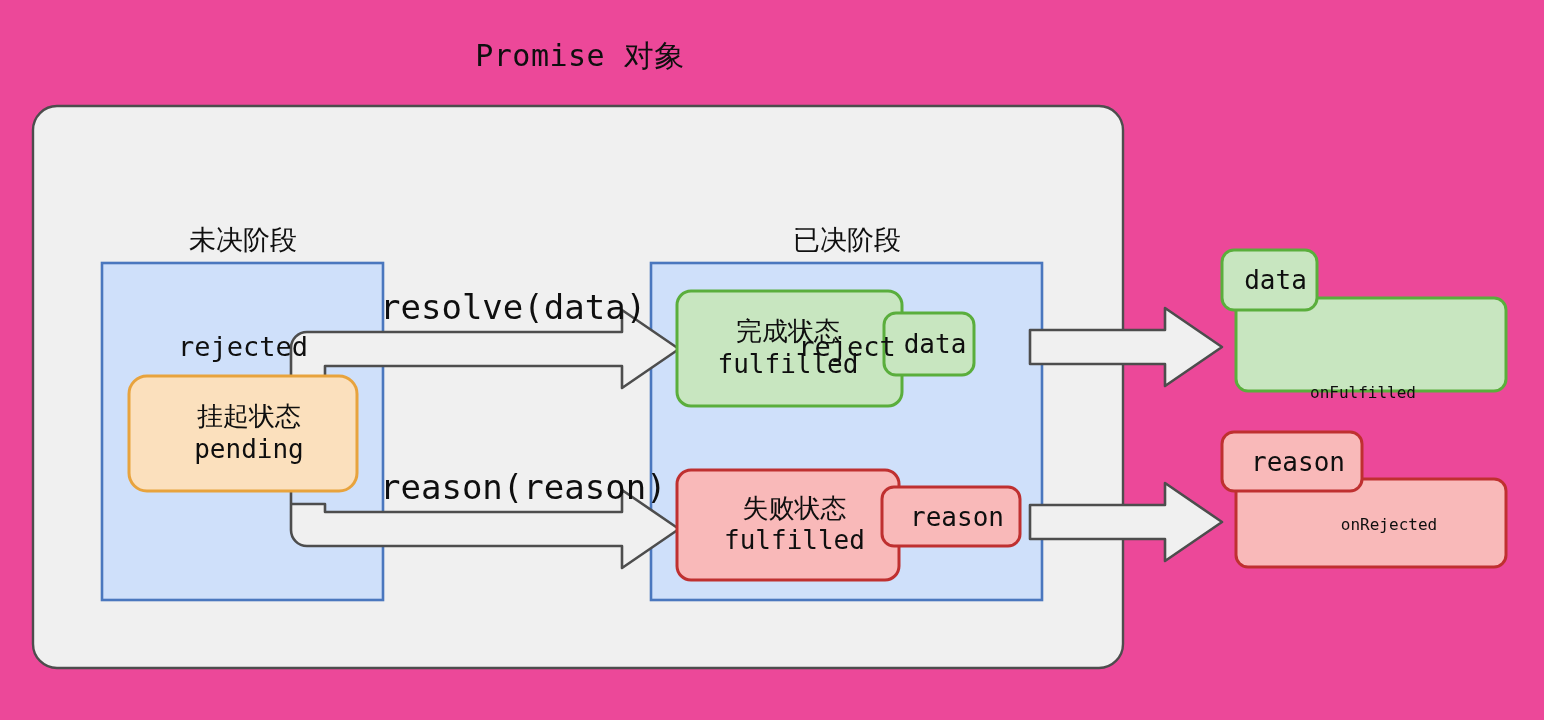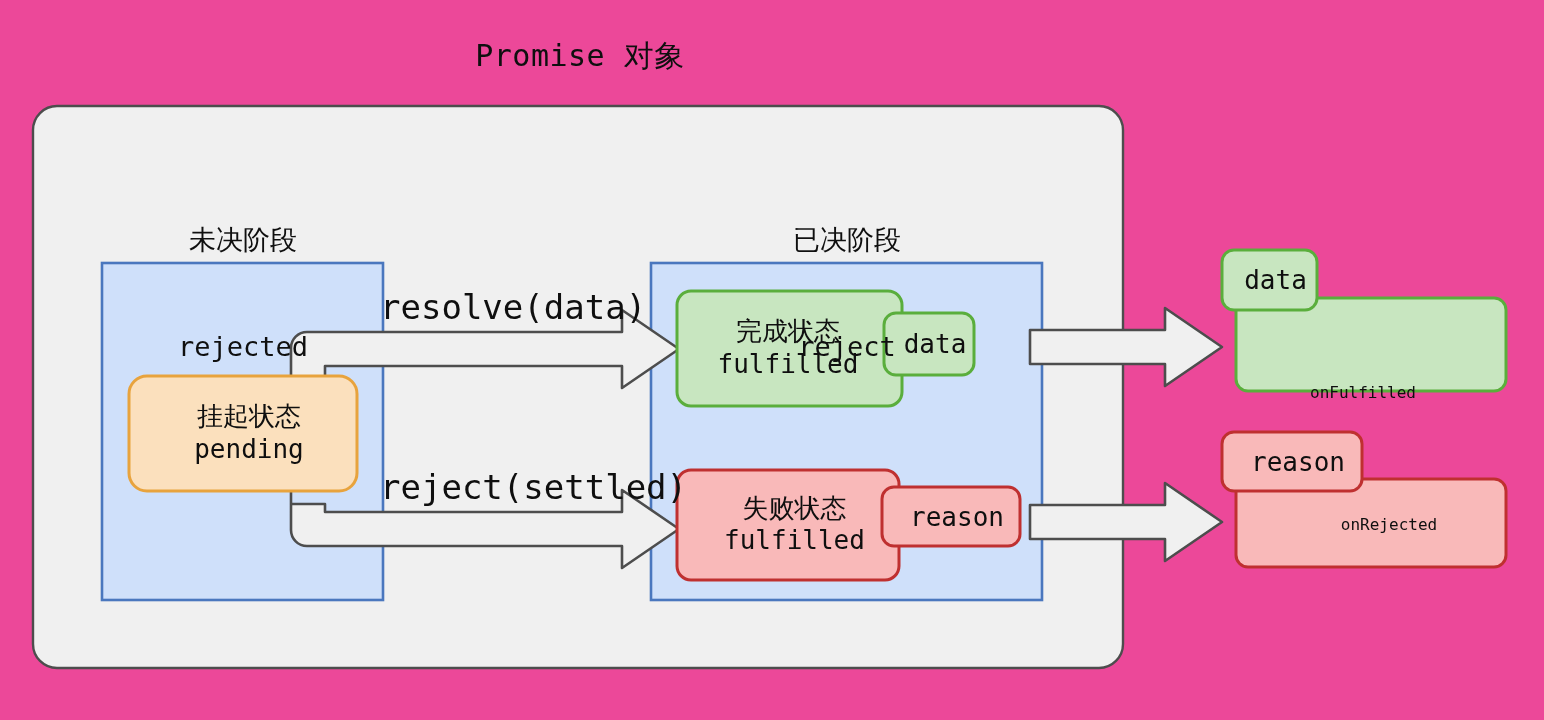--- a/index.html
+++ b/index.html
@@ -177,21 +177,21 @@
 
   <div class="node-label" style="left:677px; top:470px; width:207px; height:110px;margin-left:8px;">
     <span class="cn">失败状态</span>
     <span class="en">fulfilled</span>
   </div>
 
   <div class="node-label badge-label" style="left:882px; top:487px; width:138px; height:59px;">reason</div>
 
   <div class="edge-label" style="left:380px; top:287px; width:245px;">resolve(data)</div>
 
-  <div class="edge-label" style="left:380px; top:467px; width:245px;">reject(settled)</div>
+  <div class="edge-label" style="left:380px; top:467px; width:245px;">reason(reason)</div>
 
   <div class="node-label" style="left:1236px; top:312px; width:242px; height:90px;margin-top:35px;">onFulfilled</div>
 
   <div class="node-label badge-label" style="left:1222px; top:250px; width:95px; height:60px;">data</div>
 
   <div class="node-label" style="left:1236px; top:481px; width:294px; height:86px;">onRejected</div>
 
   <div class="node-label badge-label" style="left:1222px; top:432px; width:140px; height:59px;">reason</div>
 
 </div>

